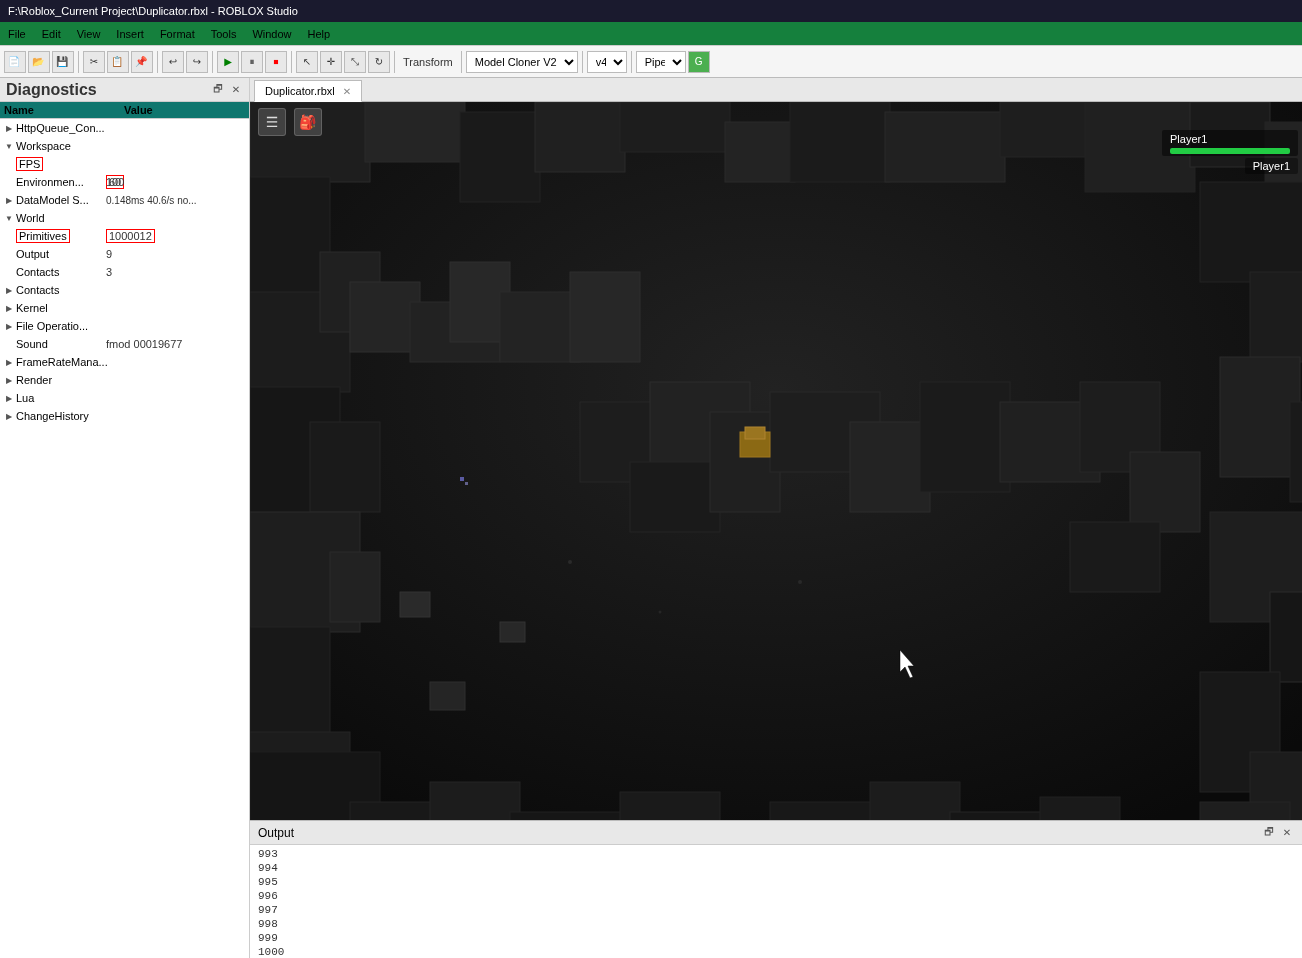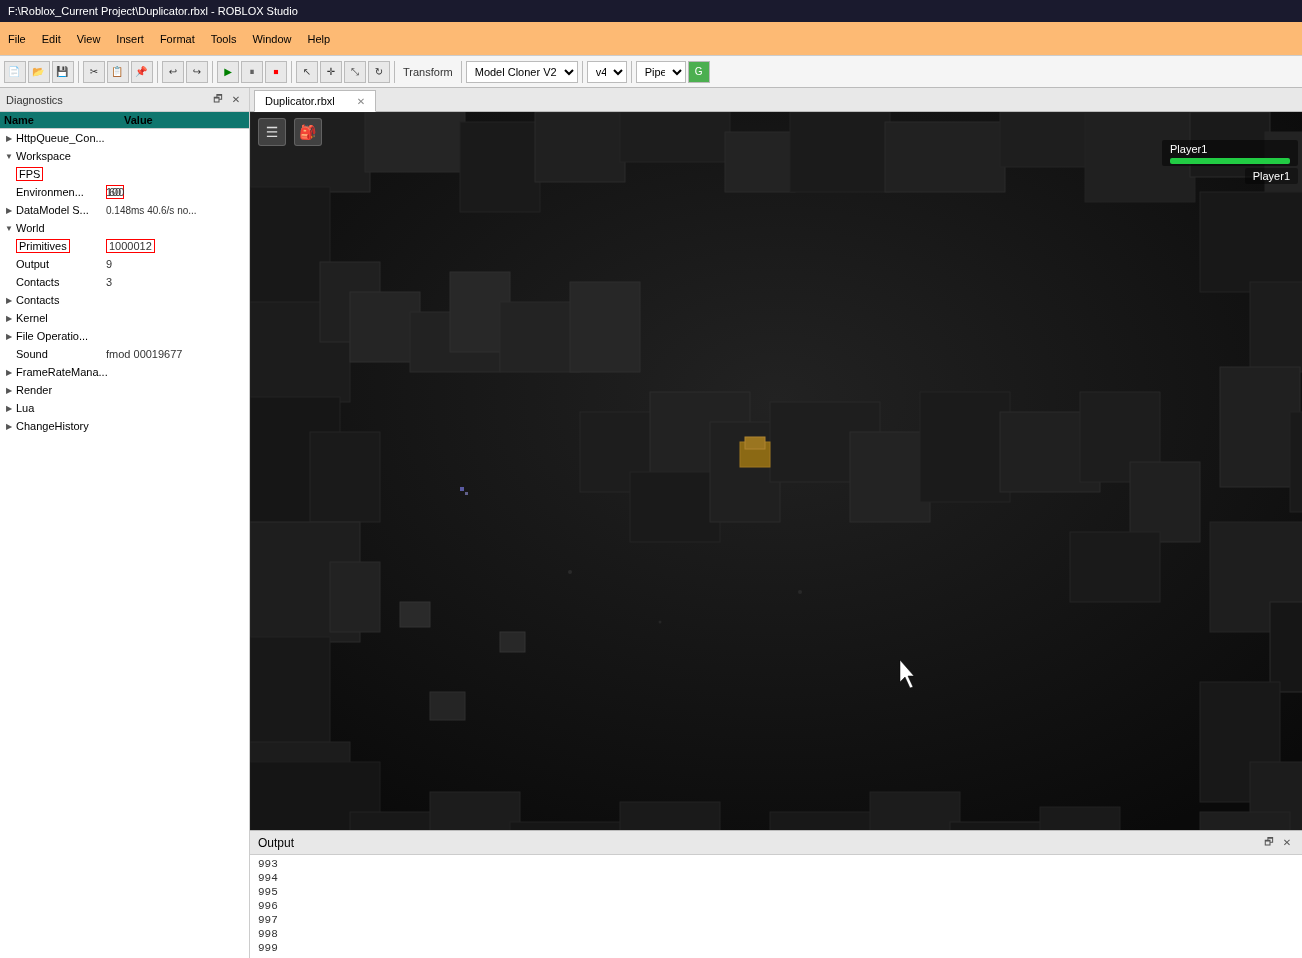--- a/index.html
+++ b/index.html
@@ -11,22 +11,22 @@
       color: white;
       height: 22px;
       display: flex;
       align-items: center;
       padding: 0 8px;
       font-size: 11px;
     }
 
     
     #menu-bar {
-      background: #fdba74;
-      height: 34px;
+      background: #15803d;
+      height: 24px;
       display: flex;
       align-items: center;
       border-bottom: 1px solid #ccc;
       font-size: 11px;
     }
     #menu-bar span {
       padding: 2px 8px;
       cursor: pointer;
     }
 
@@ -90,21 +90,21 @@
 
     #diagnostics-header {
       background: #e8e8e8;
       border-bottom: 1px solid #ccc;
       height: 24px;
       display: flex;
       align-items: center;
       padding: 0 6px;
       justify-content: space-between;
     }
-    .panel-title { font-size: 11px; font-weight: normal; color: #333; }
+    .panel-title { font-size: 16px; font-weight: bold; color: #333; }
     .panel-controls { display: flex; gap: 4px; }
     .panel-btn {
       width: 14px;
       height: 14px;
       display: flex;
       align-items: center;
       justify-content: center;
       cursor: pointer;
       font-size: 10px;
       color: #555;
@@ -167,21 +167,21 @@
     }
     .tab {
       background: #f5f5f5;
       border: 1px solid #bbb;
       border-bottom: none;
       padding: 2px 10px;
       font-size: 11px;
       cursor: pointer;
       display: flex;
       align-items: center;
-      gap: 22px;
+      gap: 8px;
       height: 22px;
     }
     .tab.active {
       background: white;
       border-bottom: 1px solid white;
       margin-bottom: -1px;
     }
     .tab-close {
       font-size: 10px;
       color: #888;

